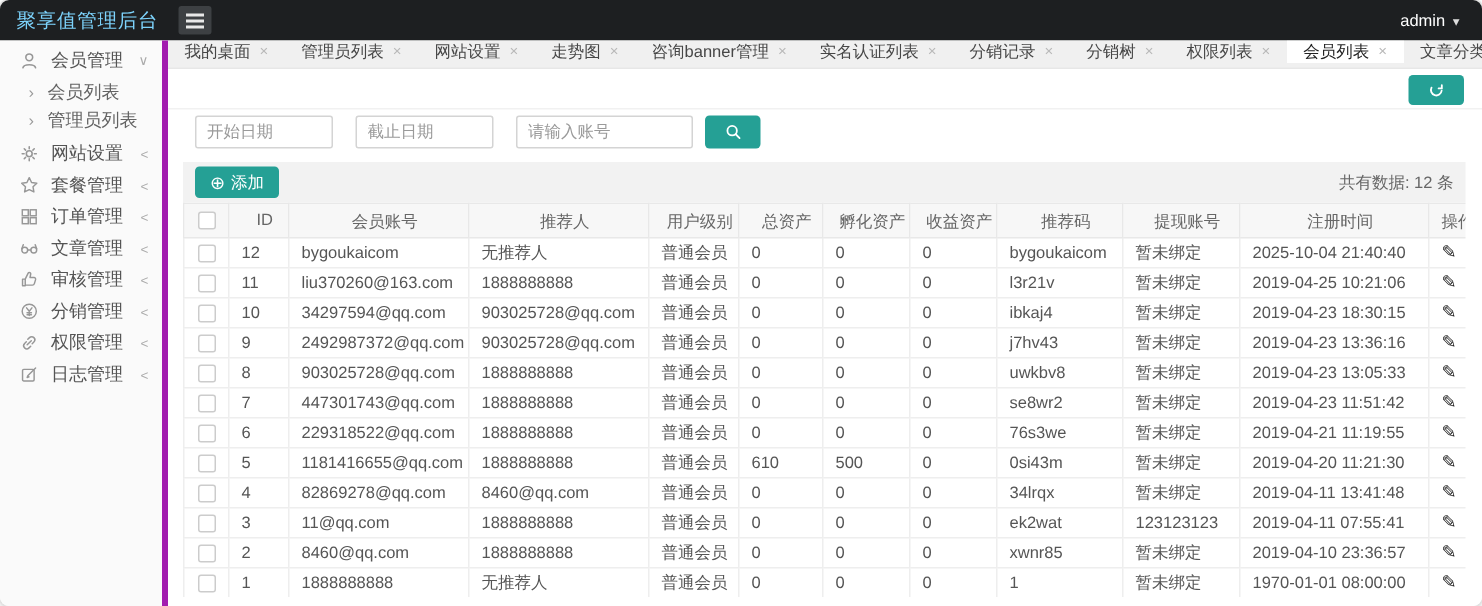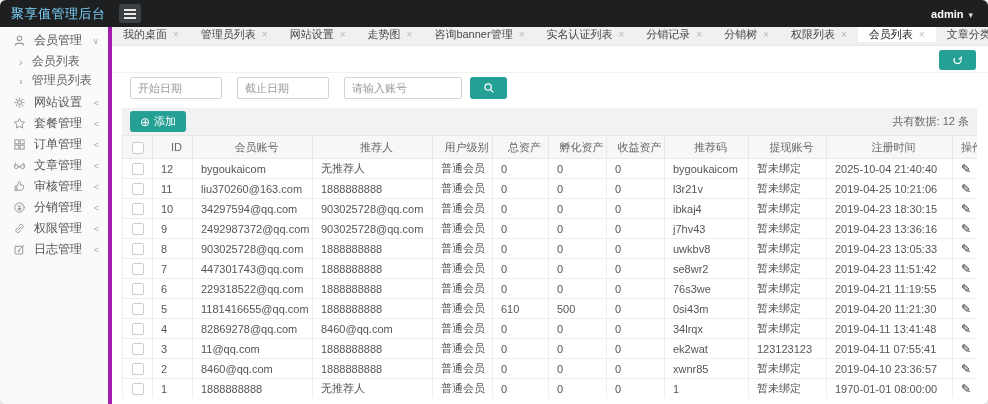--- a/index.html
+++ b/index.html
@@ -7,21 +7,21 @@
   body{margin:0; background:#fdfdfd; font-family:"Liberation Sans","DejaVu Sans",sans-serif;}
   .page{position:relative; width:988px; height:404px; background:#fff; border-radius:6px; overflow:hidden;
         box-shadow:0 0 0 1px #e2e2e2, 0 2px 6px rgba(0,0,0,.18);}
 
   
   .topbar{position:absolute; left:0; top:0; right:0; height:27px; background:#1d1f21; display:flex; align-items:center;}
   .brand{width:112px; flex:none; color:#7dd3fc; font-size:13px; font-weight:normal; padding-left:11px; letter-spacing:.5px; white-space:nowrap;}
   .menu-toggle{width:22px; height:19px; background:#3d4043; border-radius:2px; margin-left:7px; display:flex;
                flex-direction:column; justify-content:center; align-items:center; gap:2px; cursor:pointer;}
   .menu-toggle i{display:block; width:12px; height:2px; background:#e8e8e8;}
-  .top-right{margin-left:auto; color:#fff; font-size:11px; padding-right:15px; display:flex; align-items:flex-end; gap:5px; cursor:pointer;font-weight:bold;}
+  .top-right{margin-left:auto; color:#fff; font-size:11px; padding-right:15px; display:flex; align-items:flex-end; gap:5px; cursor:pointer;}
   .caret{font-size:9px; color:#ddd;}
 
   
   .sidebar{position:absolute; left:0; top:27px; bottom:0; width:112px; background:#fafafa; border-right:4px solid #a21caf; padding-top:3px;}
   .side-item{height:21px; display:flex; align-items:center; padding:0 9px 0 13px; font-size:12px; color:#545454; cursor:pointer;}
   .side-item .sicon{width:13px; height:13px; color:#979797; margin-right:8px; flex:none; display:flex;}
   .side-item svg{width:13px; height:13px;}
   .side-item .chev{margin-left:auto; color:#aaa; font-size:9px;}
   .subbox{padding:1px 0 2px;}
   .side-sub{height:19px; display:flex; align-items:center; padding-left:19px; font-size:12px; color:#636363; cursor:pointer;}

